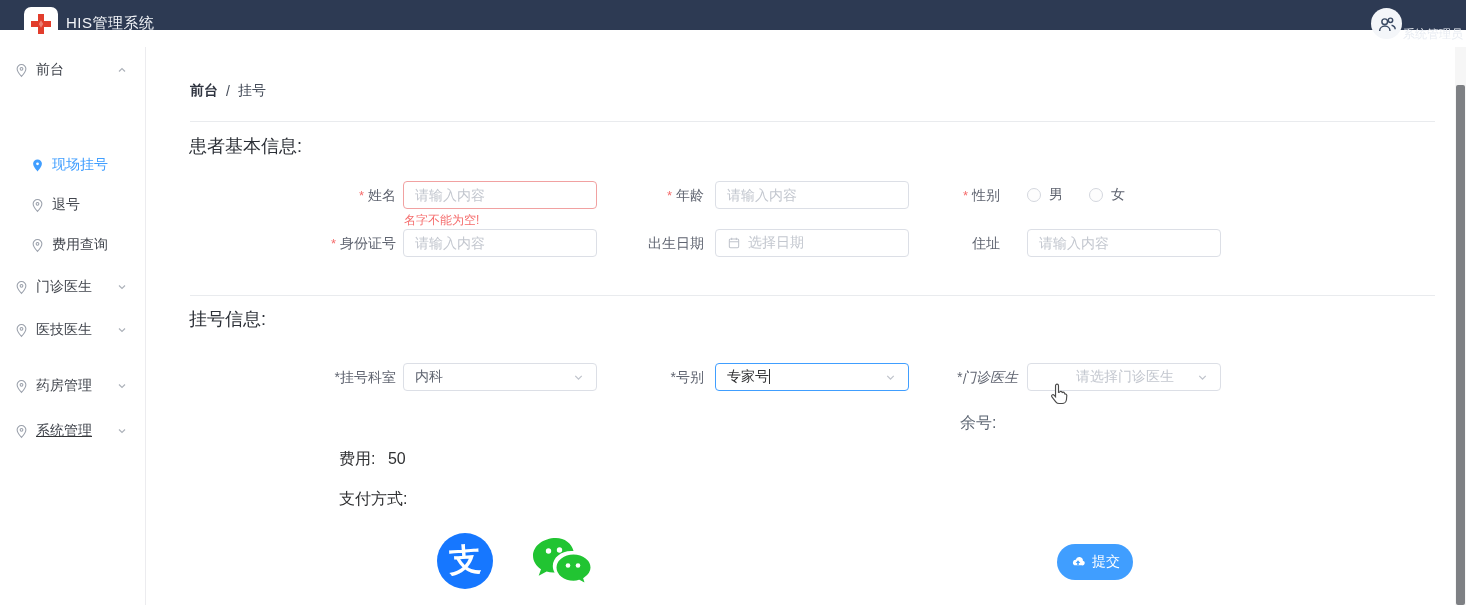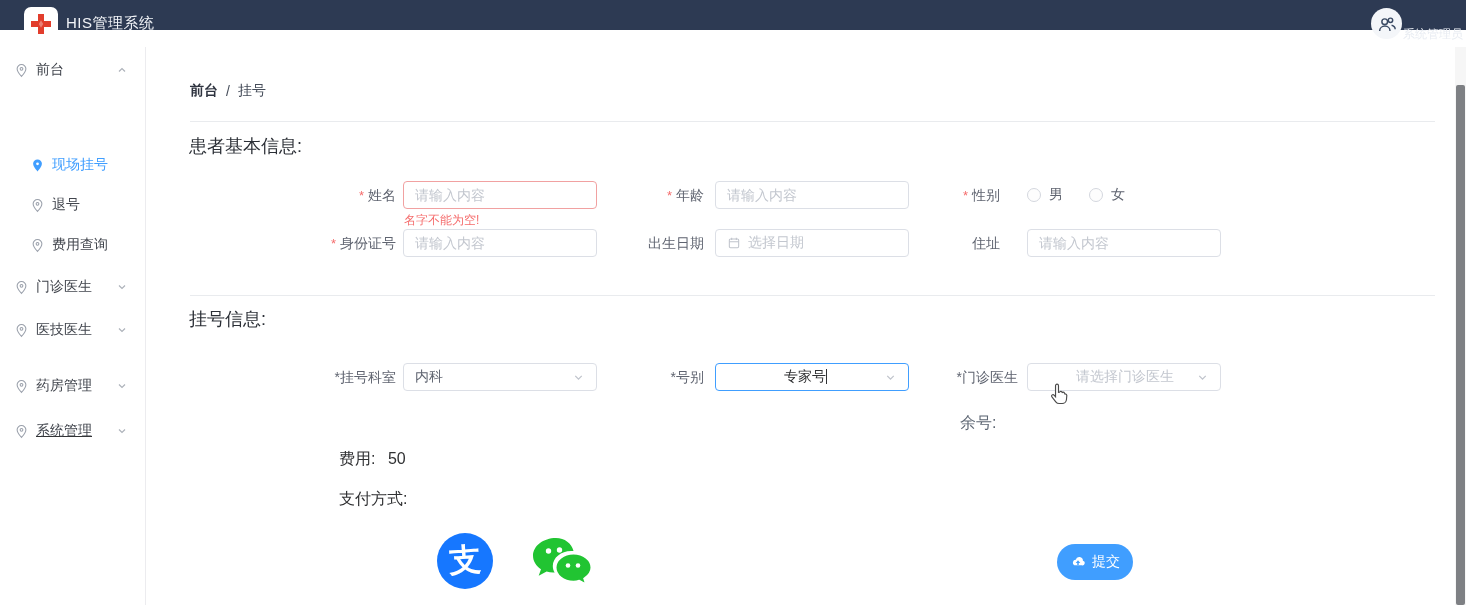--- a/index.html
+++ b/index.html
@@ -47,21 +47,21 @@
     background:#fff; font-size:14px; color:#606266; padding:0 11px; outline:none;
     font-family:"Liberation Sans","DejaVu Sans",sans-serif;
   }
   .ipt::placeholder { color:#c3c7cf; }
   .ipt.err { border-color:#f1a1a1; }
   .err-msg { position:absolute; font-size:12px; color:#f56c6c; }
   .sel { display:flex; align-items:center; cursor:pointer; }
   .sel .val { flex:1; color:#5f6470; }
   .sel .ph { flex:1; color:#c3c7cf; }
   .sel .chev { width:13px; height:13px; color:#c0c4cc; flex:none; }
-  .sel.focus { border-color:#409eff;text-align:center; }
+  .sel.focus { border-color:#409eff; }
   .caret { display:inline-block; width:1px; height:15px; background:#303133; vertical-align:-3px; }
   .date-ico { width:14px; height:14px; margin-right:7px; color:#c0c4cc; flex:none; }
 
   .radio-group { position:absolute; display:flex; align-items:center; height:28px; gap:26px; }
   .radio { display:flex; align-items:center; gap:8px; cursor:pointer; }
   .radio .dot { width:14px; height:14px; border-radius:50%; border:1px solid #d4d7de; background:#fdfdfd; }
   .radio .rtxt { font-size:14px; color:#5f6470; }
 
   .info-line { position:absolute; font-size:16px; color:#303133; }
   .remaining { color:#5d6673; }
@@ -242,21 +242,21 @@
 </div>
 
 <div class="lbl" style="left:600px; top:363px; width:104px;">*号别</div>
 <div class="sel focus" style="left:715px; top:363px;">
   <span class="val" style="color:#303133;"><span>专家号</span><span class="caret"></span></span>
   <svg class="chev" viewBox="0 0 24 24">
       <path d="M6 9l6 6 6-6" fill="none" stroke="currentColor" stroke-width="2.4"></path>
     </svg>
 </div>
 
-<div class="lbl" style="left:900px; top:363px; width:118px;">*门诊医生</div>
+<div class="lbl" style="left:900px; top:363px; width:118px;font-style:italic;">*门诊医生</div>
 <div class="sel" style="left:1027px; top:363px;padding-left:48px;">
   <span class="ph">请选择门诊医生</span>
   <svg class="chev" viewBox="0 0 24 24">
       <path d="M6 9l6 6 6-6" fill="none" stroke="currentColor" stroke-width="2.4"></path>
     </svg>
 </div>
 
 <svg class="abs cursor-g" viewBox="0 0 24 28">
   <path d="M9 3.2c0-1 .8-1.8 1.8-1.8s1.8.8 1.8 1.8v8.2l1.1-.1c.5-1 1.7-1.3 2.6-.8.4.2.7.6.9 1 1-.5 2.2-.2 2.8.8.2.3.3.7.3 1 1.1-.2 2.2.5 2.4 1.7v.5l-.4 4.6c-.2 2.7-2.5 4.9-5.2 4.9h-3.6c-1.6 0-3.2-.8-4.2-2.1l-4.7-6c-.6-.7-.5-1.8.3-2.4.7-.6 1.7-.5 2.3.2l1.8 2.1V3.2z" fill="#fff" stroke="#4a4a4a" stroke-width="1.4"></path>
 </svg>

